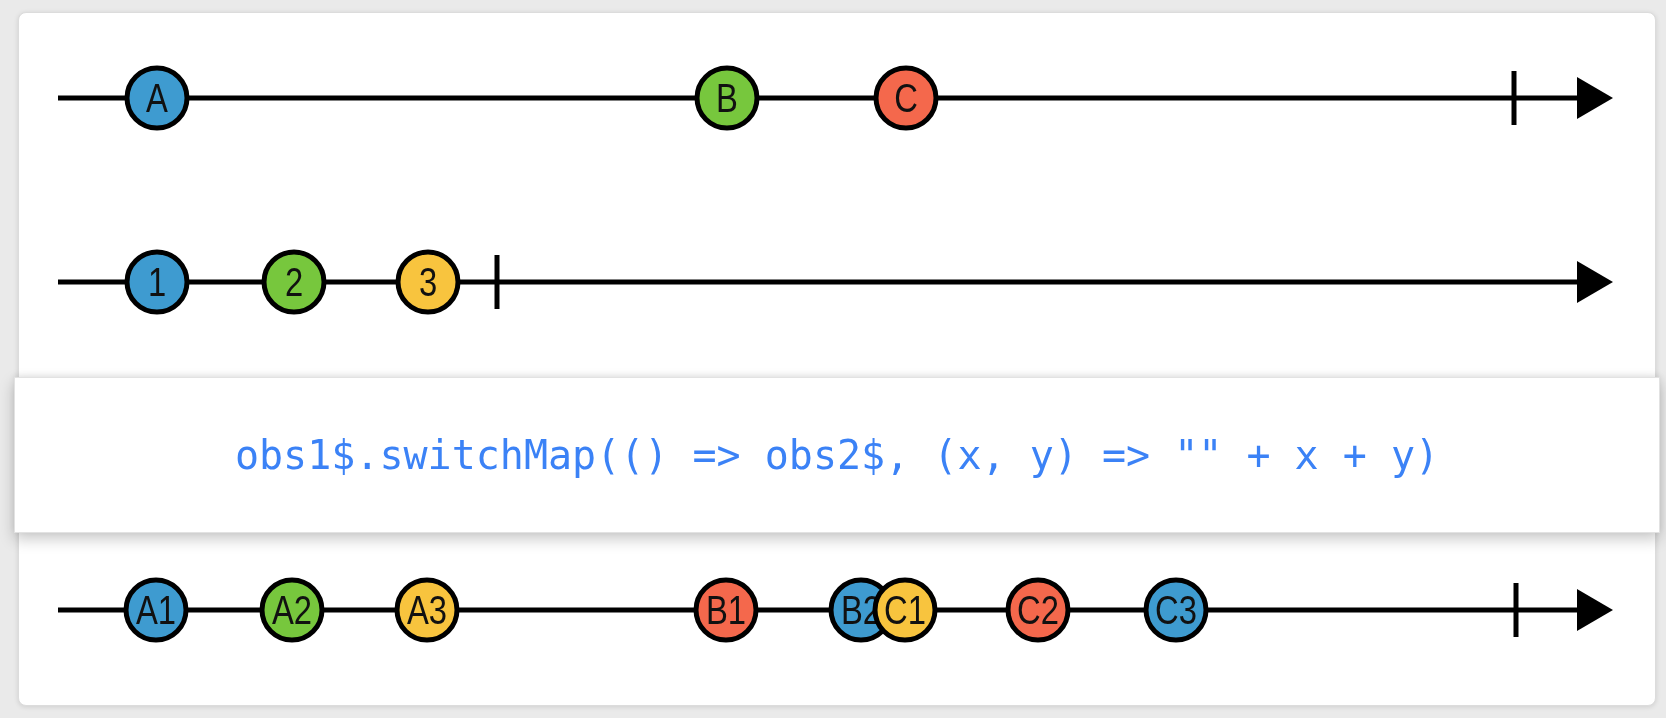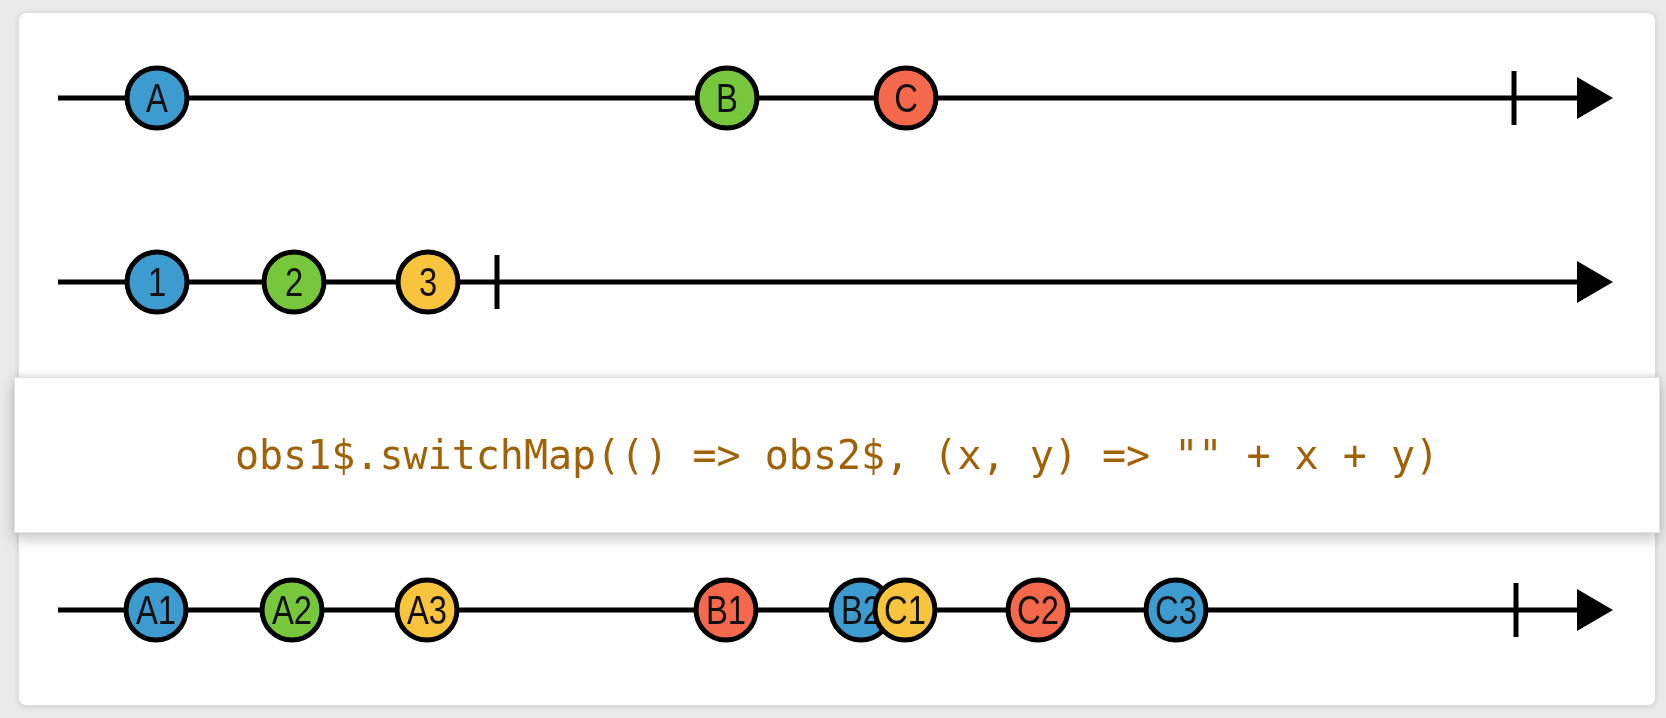--- a/index.html
+++ b/index.html
@@ -40,21 +40,21 @@
     border: 1px solid #e2e2e2;
     box-shadow: 0 6px 14px rgba(0,0,0,0.22), 0 -2px 6px rgba(0,0,0,0.07);
     z-index: 3;
     display: flex;
     align-items: center;
     justify-content: center;
   }
   .operator-code {
     font-family: "DejaVu Sans Mono", monospace;
     font-size: 40px;
-    color: #a16207;
+    color: #3b82f6;
     white-space: pre;
   }
   .marble-label-text {
     font-family: "Liberation Sans", sans-serif;
     font-weight: 400;
   }
 </style>
 </head>
 <body>
 

